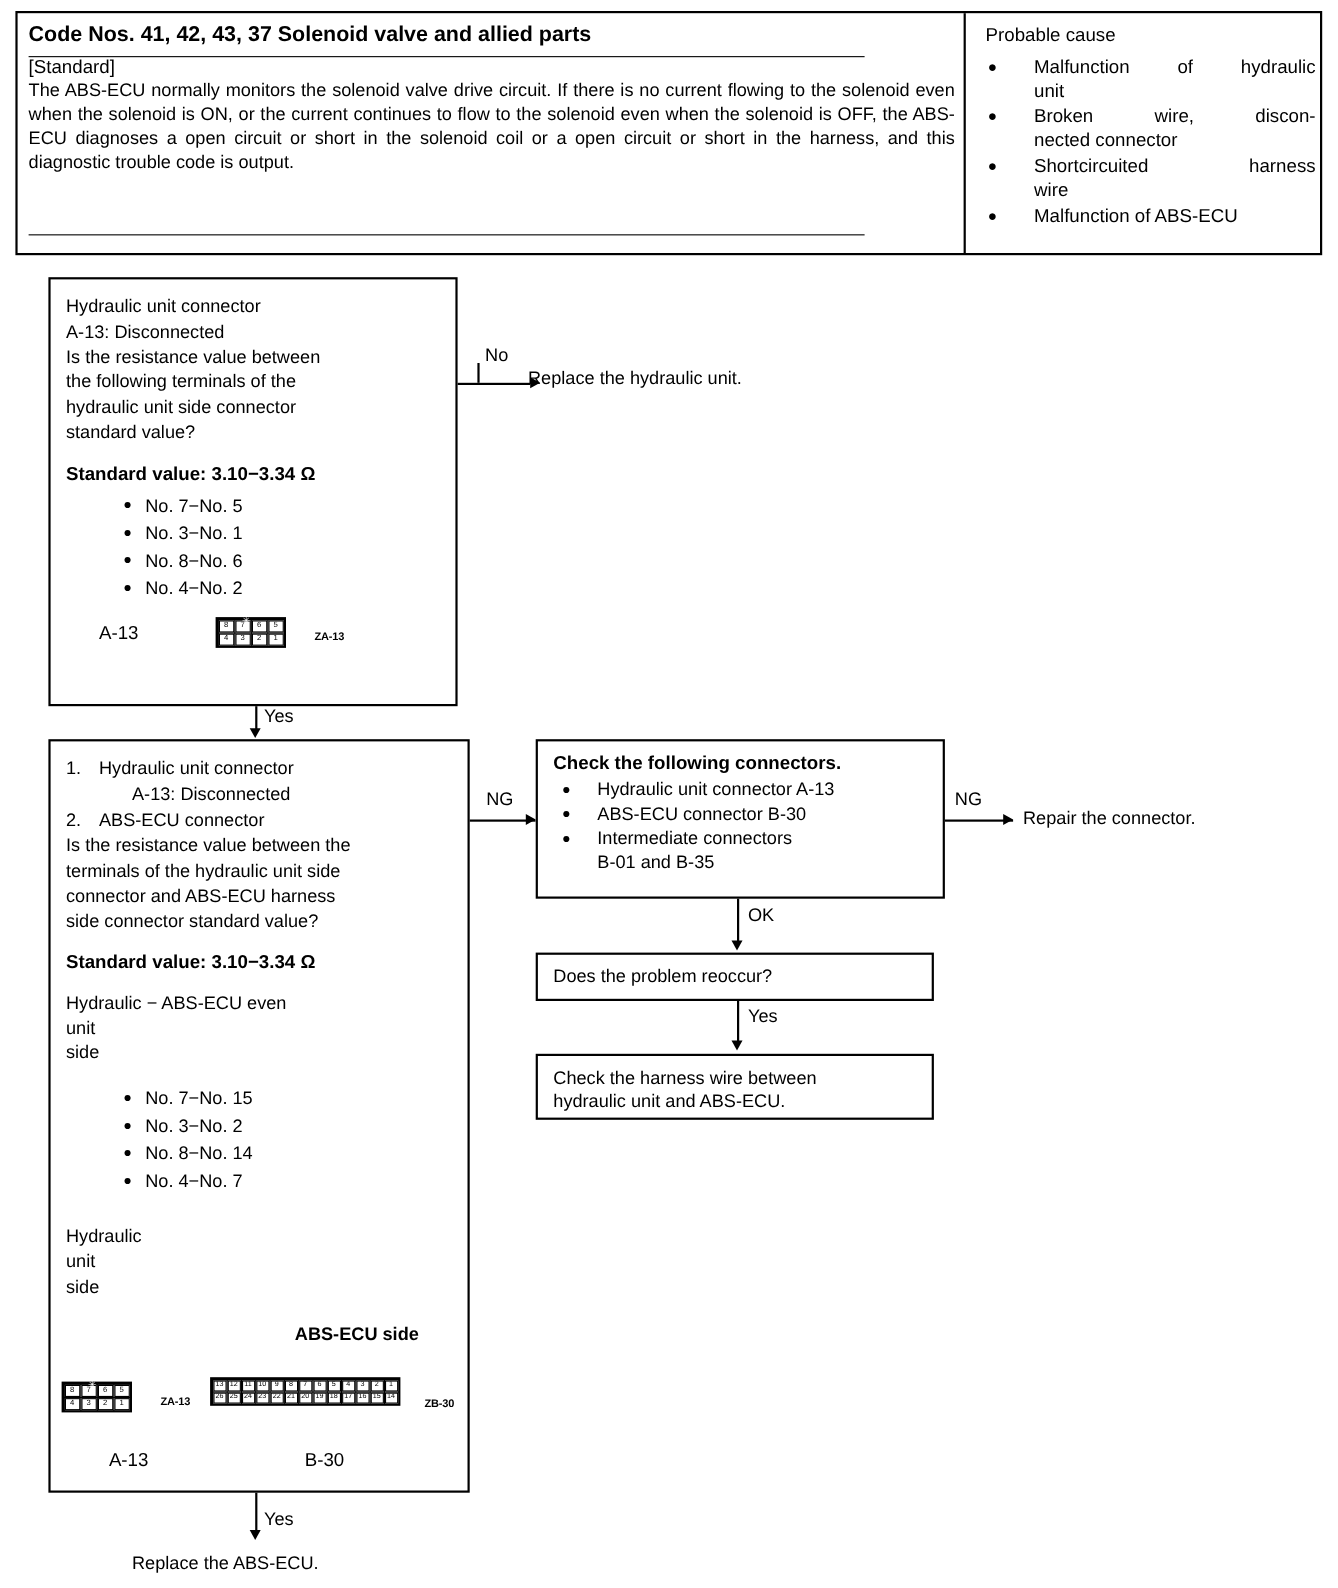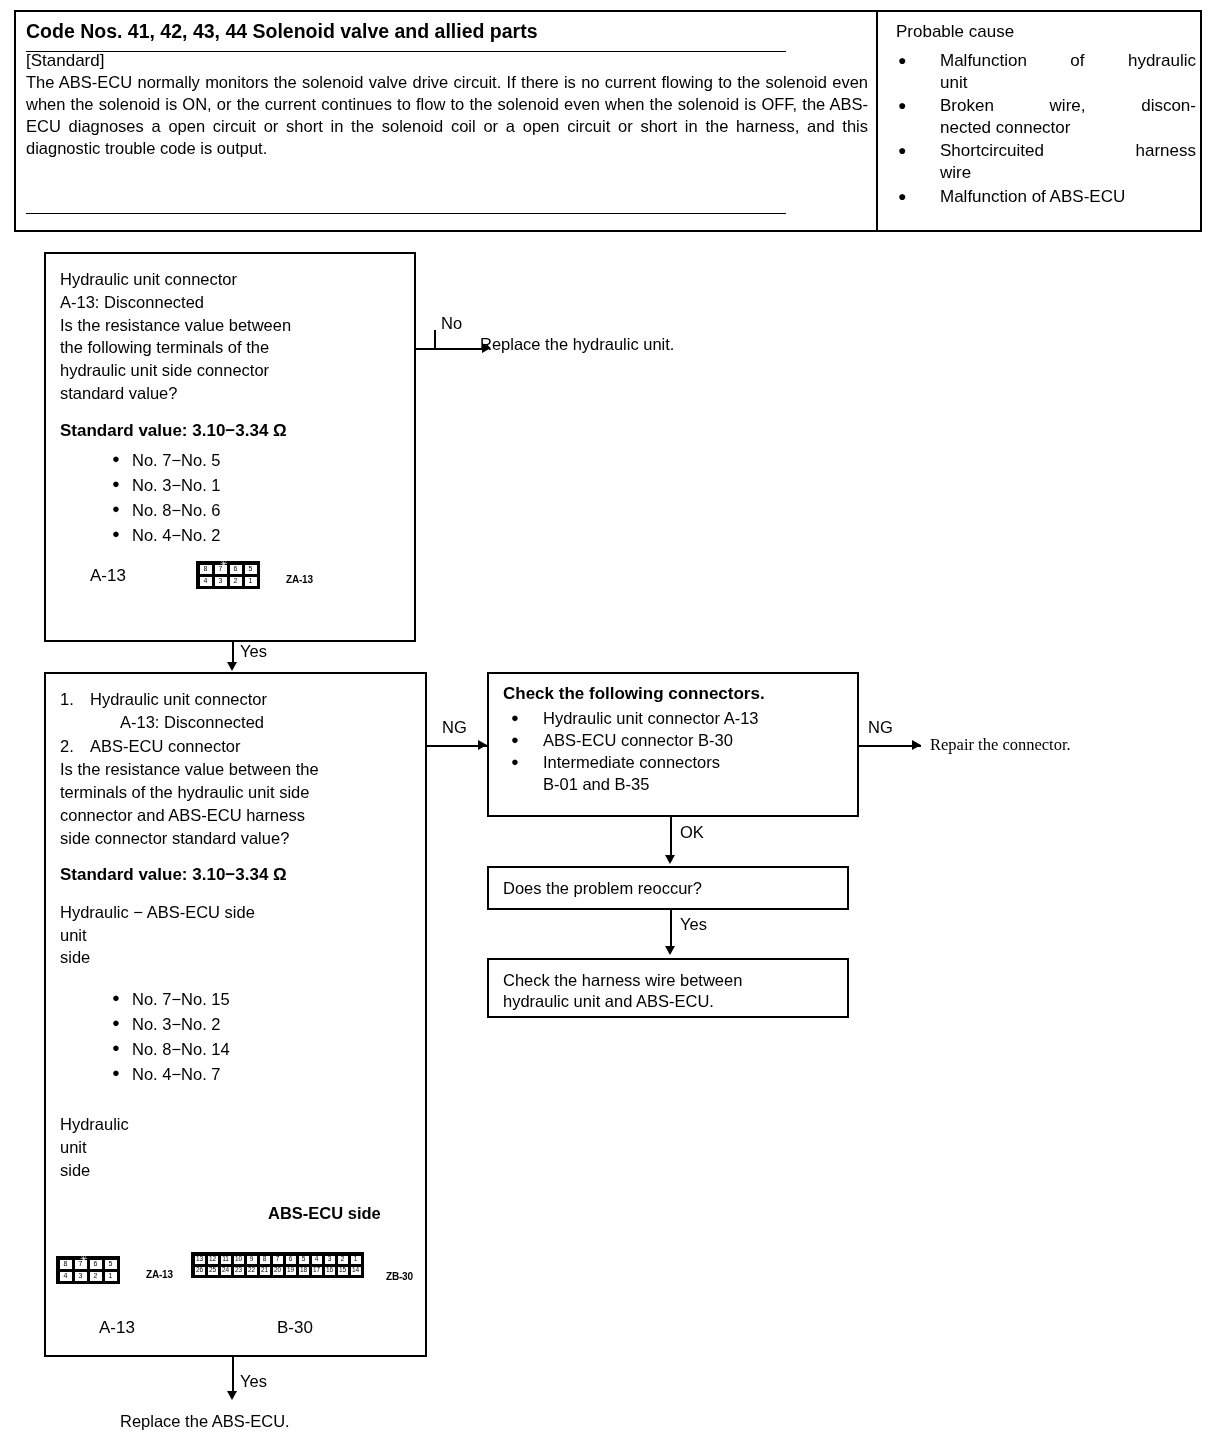--- a/index.html
+++ b/index.html
@@ -300,21 +300,21 @@
   
   .connb .pin {
     font-size: 6.5px;
   }
 </style>
 </head>
 <body>
 
 <div class="header-table">
   <div class="header-left">
-    <div class="code-title">Code Nos. 41, 42, 43, 44 Solenoid valve and allied parts</div>
+    <div class="code-title">Code Nos. 41, 42, 43, 37 Solenoid valve and allied parts</div>
     <div class="title-rule"></div>
     <div class="comment-label">[Standard]</div>
     <div class="comment-body">The ABS-ECU normally monitors the solenoid valve drive circuit. If there is no current flowing to the solenoid even when the solenoid is ON, or the current continues to flow to the solenoid even when the solenoid is OFF, the ABS-ECU diagnoses a open circuit or short in the solenoid coil or a open circuit or short in the harness, and this diagnostic trouble code is output.</div>
     <div class="comment-rule"></div>
   </div>
   <div class="header-right">
     <div class="probable-label">Probable cause</div>
     <ul class="cause-list">
       <li>
         <span class="bullet">●</span>
@@ -396,21 +396,21 @@
       <li>
         <span class="num">2.</span>
         <span>ABS-ECU connector</span>
       </li>
     </ul>
     <div>Is the resistance value between the</div>
     <div>terminals of the hydraulic unit side</div>
     <div>connector and ABS-ECU harness</div>
     <div>side connector standard value?</div>
     <div class="std">Standard value: 3.10−3.34 Ω</div>
-    <div style="margin-top:14px;">Hydraulic − ABS-ECU side</div>
+    <div style="margin-top:14px;">Hydraulic − ABS-ECU even</div>
     <div>unit</div>
     <div>side</div>
     <ul class="terms" style="margin-top:18px;">
       <li><span class="bullet">●</span><span>No. 7−No. 15</span></li>
       <li><span class="bullet">●</span><span>No. 3−No. 2</span></li>
       <li><span class="bullet">●</span><span>No. 8−No. 14</span></li>
       <li><span class="bullet">●</span><span>No. 4−No. 7</span></li>
     </ul>
     <div style="margin-top:26px;">Hydraulic</div>
     <div>unit</div>
@@ -492,21 +492,21 @@
       <span class="bullet">●</span>
       <span>Intermediate  connectors</span>
       <span class="cont">B-01  and  B-35</span>
     </li>
   </ul>
 </div>
 
 <div class="hline" style="left:859px; top:745px; width:62px;"></div>
 <div class="arrow-r" style="left:912px; top:740px;"></div>
 <div class="ftext" style="left:868px; top:718px;">NG</div>
-<div class="ftext" style="left:930px; top:735px;font-family:Liberation Serif, serif;">Repair the connector.</div>
+<div class="ftext" style="left:930px; top:735px;">Repair the connector.</div>
 
 <div class="vline" style="left:670px; top:817px; height:40px;"></div>
 <div class="arrow-d" style="left:665px; top:855px;"></div>
 <div class="ftext" style="left:680px; top:823px;">OK</div>
 
 <div class="box reoccur">
   <div class="body">Does the problem reoccur?</div>
 </div>
 
 <div class="vline" style="left:670px; top:910px; height:38px;"></div>

